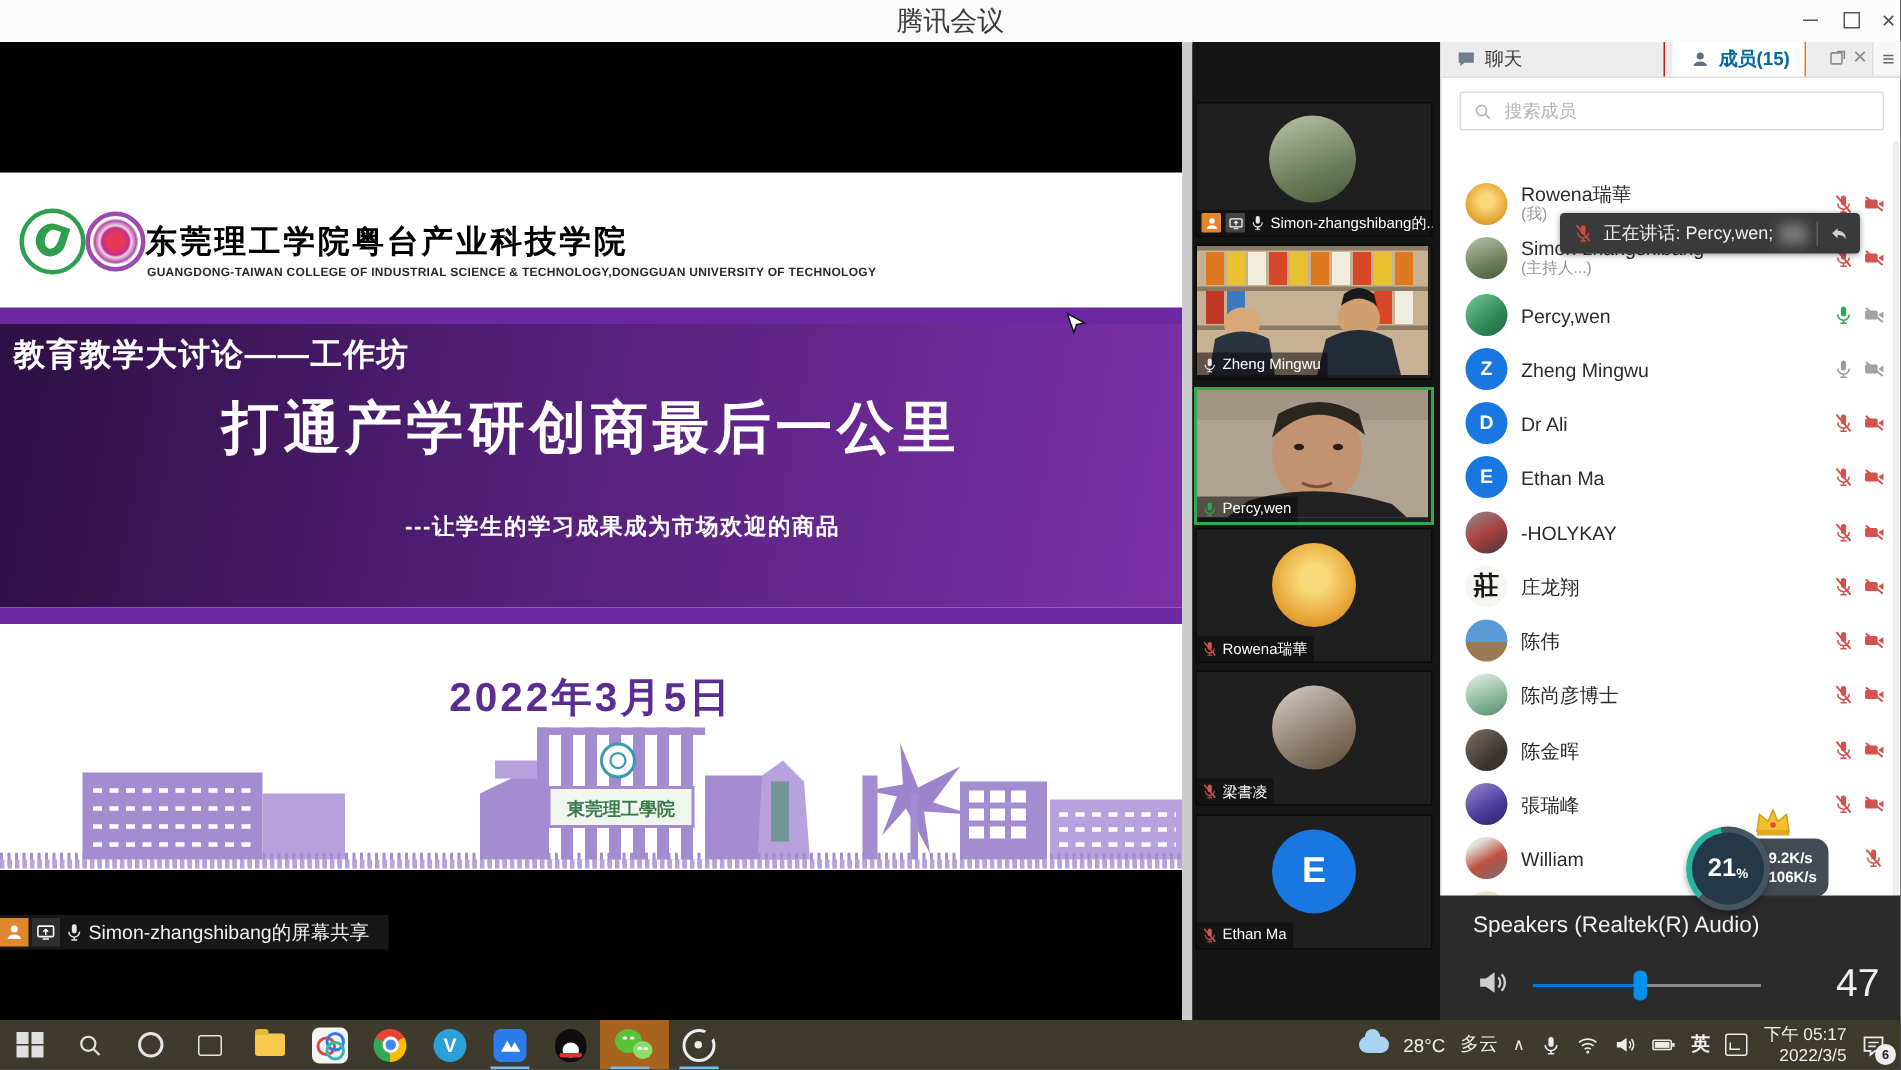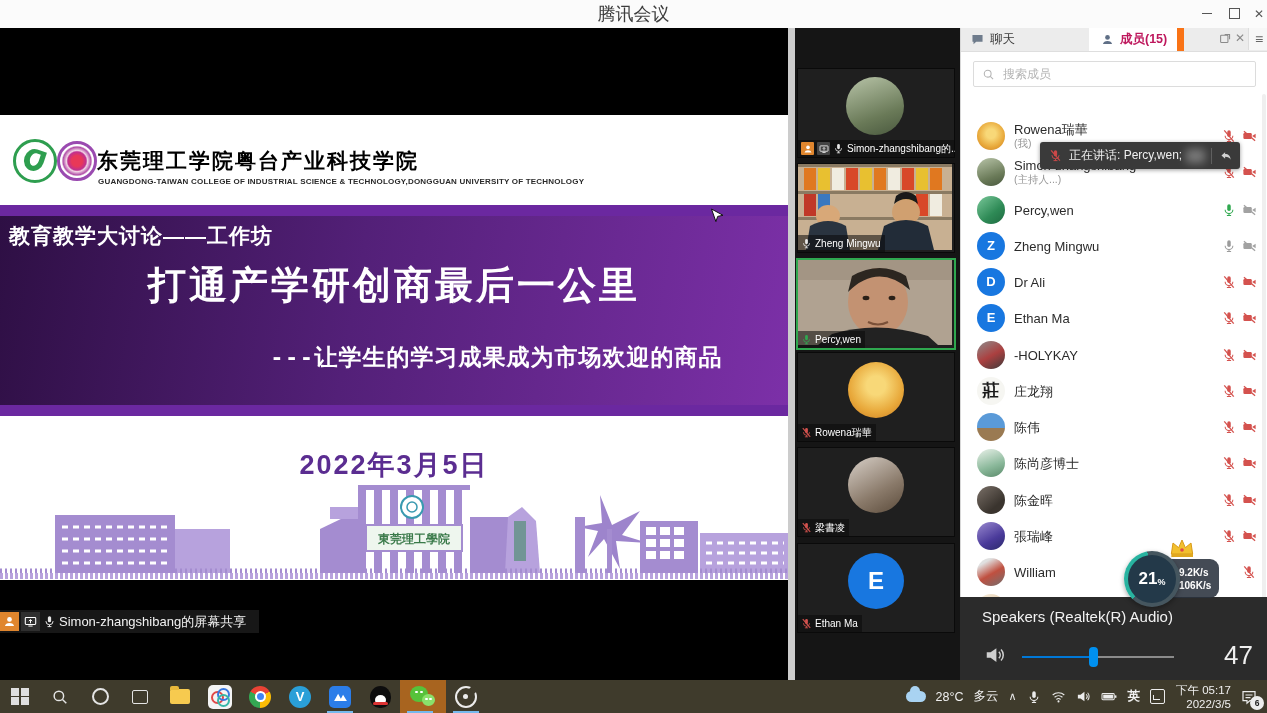--- a/index.html
+++ b/index.html
@@ -25,21 +25,21 @@
   #logo1 .leaf2{position:absolute;left:14px;top:11px;width:9px;height:13px;background:#fff;border-radius:60% 0 60% 60%;transform:rotate(18deg);}
   #logo2{left:57px;top:26px;width:34px;height:34px;border:3px solid #9a4ab0;
     background:radial-gradient(circle,#e83858 0 22%,#c03090 38%,#f2d4e4 44%,#b14fa8 58%,#fff 64%);}
   #college-cn{left:97px;top:32px;font-size:21px;font-weight:bold;color:#000000;letter-spacing:2px;}
   #college-en{left:98px;top:62px;font-size:8px;font-weight:600;color:#2a2a2a;letter-spacing:.2px;}
   .pbar{left:0;width:788px;height:11px;background:#6b28a0;}
   #pbar1{top:90px;}#pbar2{top:290px;}
   #band{left:0;top:101px;width:788px;height:189px;background:linear-gradient(100deg,#2e0f44 0%,#532078 45%,#7c30a8 100%);color:#fff;}
   #band-topic{left:9px;top:6px;font-size:21px;font-weight:bold;letter-spacing:1px;}
   #band-title{left:0;top:44px;width:788px;text-align:center;font-size:38px;font-weight:bold;letter-spacing:3px;}
-  #band-sub{left:270px;top:126px;font-size:23px;font-weight:bold;letter-spacing:1px;font-family:Liberation Mono, monospace;}
+  #band-sub{left:270px;top:126px;font-size:15px;font-weight:bold;letter-spacing:1px;}
   #slide-date{left:0;top:332px;width:788px;text-align:center;font-size:27px;font-weight:bold;color:#5b2d91;letter-spacing:2px;}
   #campus{left:0;top:362px;width:788px;height:103px;}
   
   #cursor{left:710px;top:208px;width:14px;height:18px;}
   
   #share-banner{left:0px;top:610px;height:23px;background:rgba(25,25,25,.92);display:flex;align-items:center;padding-right:13px;color:#f2f2f2;font-size:13px;}
   .chip{width:19px;height:19px;display:flex;align-items:center;justify-content:center;margin-right:2px;}
   .chip.host{background:#e0862e;color:#fff;}
   .chip.dark{background:#2f2f2f;color:#fff;}
   
@@ -48,21 +48,21 @@
   .thumb .tl{position:absolute;left:0;bottom:0;display:flex;align-items:center;height:17px;background:rgba(10,10,10,.55);padding:0 4px 0 3px;color:#fff;font-size:10px;white-space:nowrap;max-width:150px;overflow:hidden;}
   .thumb .tl .ic{margin-right:3px;display:flex;}
   .cir{border-radius:50%;position:absolute;}
   .mic-w{color:#e8e8e8;} .mic-r{color:#d4524e;} .mic-g{color:#2fa84f;} .mic-gray{color:#9b9b9b;}
   .cam-r{color:#d4524e;} .cam-gray{color:#a2a2a2;}
   
   #panel{left:960px;top:28px;width:307px;height:652px;background:#fff;border-left:1px solid #d8d8d8;}
   #tabsrow{left:0;top:0;width:307px;height:23px;background:#ececec;border-bottom:1px solid #dedede;}
   .tab{position:absolute;top:0;height:23px;display:flex;align-items:center;font-size:12.5px;color:#3a3a3a;}
   #tab-chat{left:0;width:138px;padding-left:10px;border-right:1px solid #b91c1c;}
-  #tab-members{left:128px;width:76px;background:#fff;padding-left:12px;border-right:7px solid #f97316;font-weight:bold;color:#be185d;}
+  #tab-members{left:154px;width:76px;background:#fff;padding-left:12px;border-right:1px solid #f97316;font-weight:bold;color:#0369a1;}
   .tab .ic{margin-right:6px;display:flex;}
   #panel-popout{left:258px;top:4px;color:#8a8a8a;}
   #panel-close{left:274px;top:3px;color:#8a8a8a;font-size:12px;}
   #panel-menu{left:287px;top:0px;width:20px;height:22px;background:#f7f7f7;border-left:1px solid #ddd;text-align:center;line-height:22px;color:#666;font-size:14px;}
   #searchbox{left:12px;top:33px;width:283px;height:26px;border:1px solid #dcdcdc;border-radius:2px;background:#fff;display:flex;align-items:center;box-sizing:border-box;padding:0 8px;color:#b4b4b4;}
   #searchbox input{border:0;outline:0;flex:1;font-size:12px;color:#444;margin-left:6px;font-family:inherit;}
   #searchbox input::placeholder{color:#b4b4b4;}
   #mscroll{left:301px;top:66px;width:4px;height:525px;background:#efefef;border-radius:2px;}
   .mrow{position:absolute;left:0;width:300px;height:36px;}
   .mav{position:absolute;left:16px;top:4px;width:28px;height:28px;border-radius:50%;overflow:hidden;}

